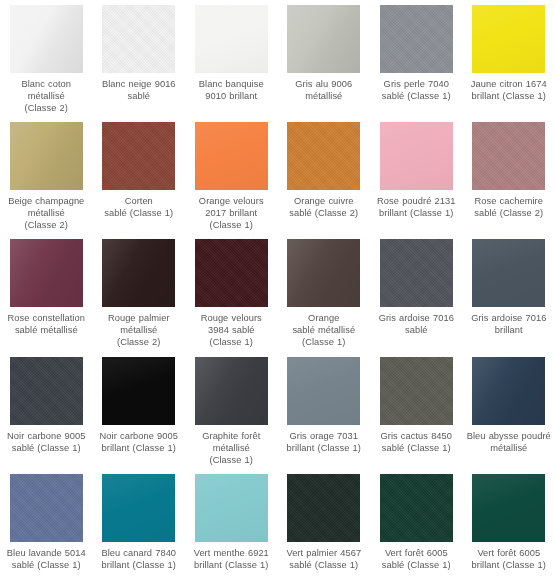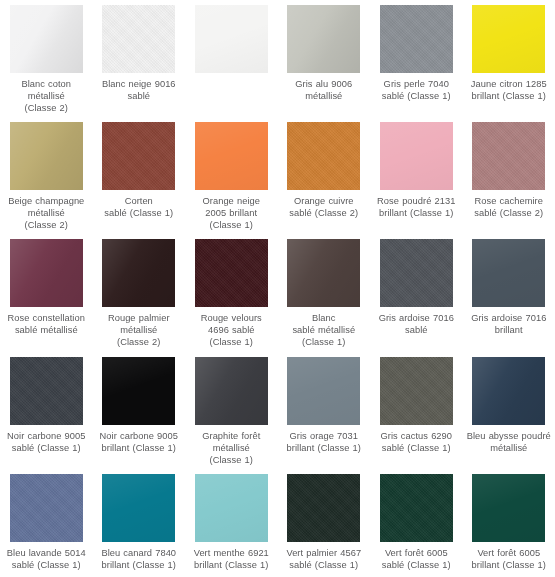--- a/index.html
+++ b/index.html
@@ -78,39 +78,43 @@
     </div>
     <div class="swatch-cell">
       <div class="swatch-chip sable" style="background-color: rgb(242, 242, 242);"></div>
       <div class="swatch-caption">
         <div>Blanc neige 9016</div>
         <div>sablé</div>
       </div>
     </div>
     <div class="swatch-cell">
       <div class="swatch-chip brillant" style="background-color: rgb(244, 244, 243);"></div>
+      <div class="swatch-caption">
+        <div>Blanc banquise</div>
+        <div>9010 brillant</div>
+      </div>
     </div>
     <div class="swatch-cell">
       <div class="swatch-chip metal" style="background-color: rgb(196, 197, 189);"></div>
       <div class="swatch-caption">
         <div>Gris alu 9006</div>
         <div>métallisé</div>
       </div>
     </div>
     <div class="swatch-cell">
       <div class="swatch-chip sable" style="background-color: rgb(139, 144, 150);"></div>
       <div class="swatch-caption">
         <div>Gris perle 7040</div>
         <div>sablé (Classe 1)</div>
       </div>
     </div>
     <div class="swatch-cell">
       <div class="swatch-chip brillant" style="background-color: rgb(242, 227, 22);"></div>
       <div class="swatch-caption">
-        <div>Jaune citron 1285</div>
+        <div>Jaune citron 1674</div>
         <div>brillant (Classe 1)</div>
       </div>
     </div>
     <div class="swatch-cell">
       <div class="swatch-chip metal" style="background-color: rgb(189, 173, 114);"></div>
       <div class="swatch-caption">
         <div>Beige champagne</div>
         <div>métallisé</div>
         <div>(Classe 2)</div>
       </div>
@@ -118,22 +122,22 @@
     <div class="swatch-cell">
       <div class="swatch-chip sable" style="background-color: rgb(138, 68, 55);"></div>
       <div class="swatch-caption">
         <div>Corten</div>
         <div>sablé (Classe 1)</div>
       </div>
     </div>
     <div class="swatch-cell">
       <div class="swatch-chip brillant" style="background-color: rgb(245, 130, 67);"></div>
       <div class="swatch-caption">
-        <div>Orange neige</div>
-        <div>2005 brillant</div>
+        <div>Orange velours</div>
+        <div>2017 brillant</div>
         <div>(Classe 1)</div>
       </div>
     </div>
     <div class="swatch-cell">
       <div class="swatch-chip sable" style="background-color: rgb(206, 127, 51);"></div>
       <div class="swatch-caption">
         <div>Orange cuivre</div>
         <div>sablé (Classe 2)</div>
       </div>
     </div>
@@ -163,28 +167,28 @@
       <div class="swatch-caption">
         <div>Rouge palmier</div>
         <div>métallisé</div>
         <div>(Classe 2)</div>
       </div>
     </div>
     <div class="swatch-cell">
       <div class="swatch-chip sable" style="background-color: rgb(63, 23, 28);"></div>
       <div class="swatch-caption">
         <div>Rouge velours</div>
-        <div>4696 sablé</div>
+        <div>3984 sablé</div>
         <div>(Classe 1)</div>
       </div>
     </div>
     <div class="swatch-cell">
       <div class="swatch-chip metal" style="background-color: rgb(81, 67, 64);"></div>
       <div class="swatch-caption">
-        <div>Blanc</div>
+        <div>Orange</div>
         <div>sablé métallisé</div>
         <div>(Classe 1)</div>
       </div>
     </div>
     <div class="swatch-cell">
       <div class="swatch-chip sable" style="background-color: rgb(80, 84, 90);"></div>
       <div class="swatch-caption">
         <div>Gris ardoise 7016</div>
         <div>sablé</div>
       </div>
@@ -221,21 +225,21 @@
     <div class="swatch-cell">
       <div class="swatch-chip brillant" style="background-color: rgb(118, 131, 140);"></div>
       <div class="swatch-caption">
         <div>Gris orage 7031</div>
         <div>brillant (Classe 1)</div>
       </div>
     </div>
     <div class="swatch-cell">
       <div class="swatch-chip sable" style="background-color: rgb(92, 92, 84);"></div>
       <div class="swatch-caption">
-        <div>Gris cactus 6290</div>
+        <div>Gris cactus 8450</div>
         <div>sablé (Classe 1)</div>
       </div>
     </div>
     <div class="swatch-cell">
       <div class="swatch-chip metal" style="background-color: rgb(44, 63, 84);"></div>
       <div class="swatch-caption">
         <div>Bleu abysse poudré</div>
         <div>métallisé</div>
       </div>
     </div>

